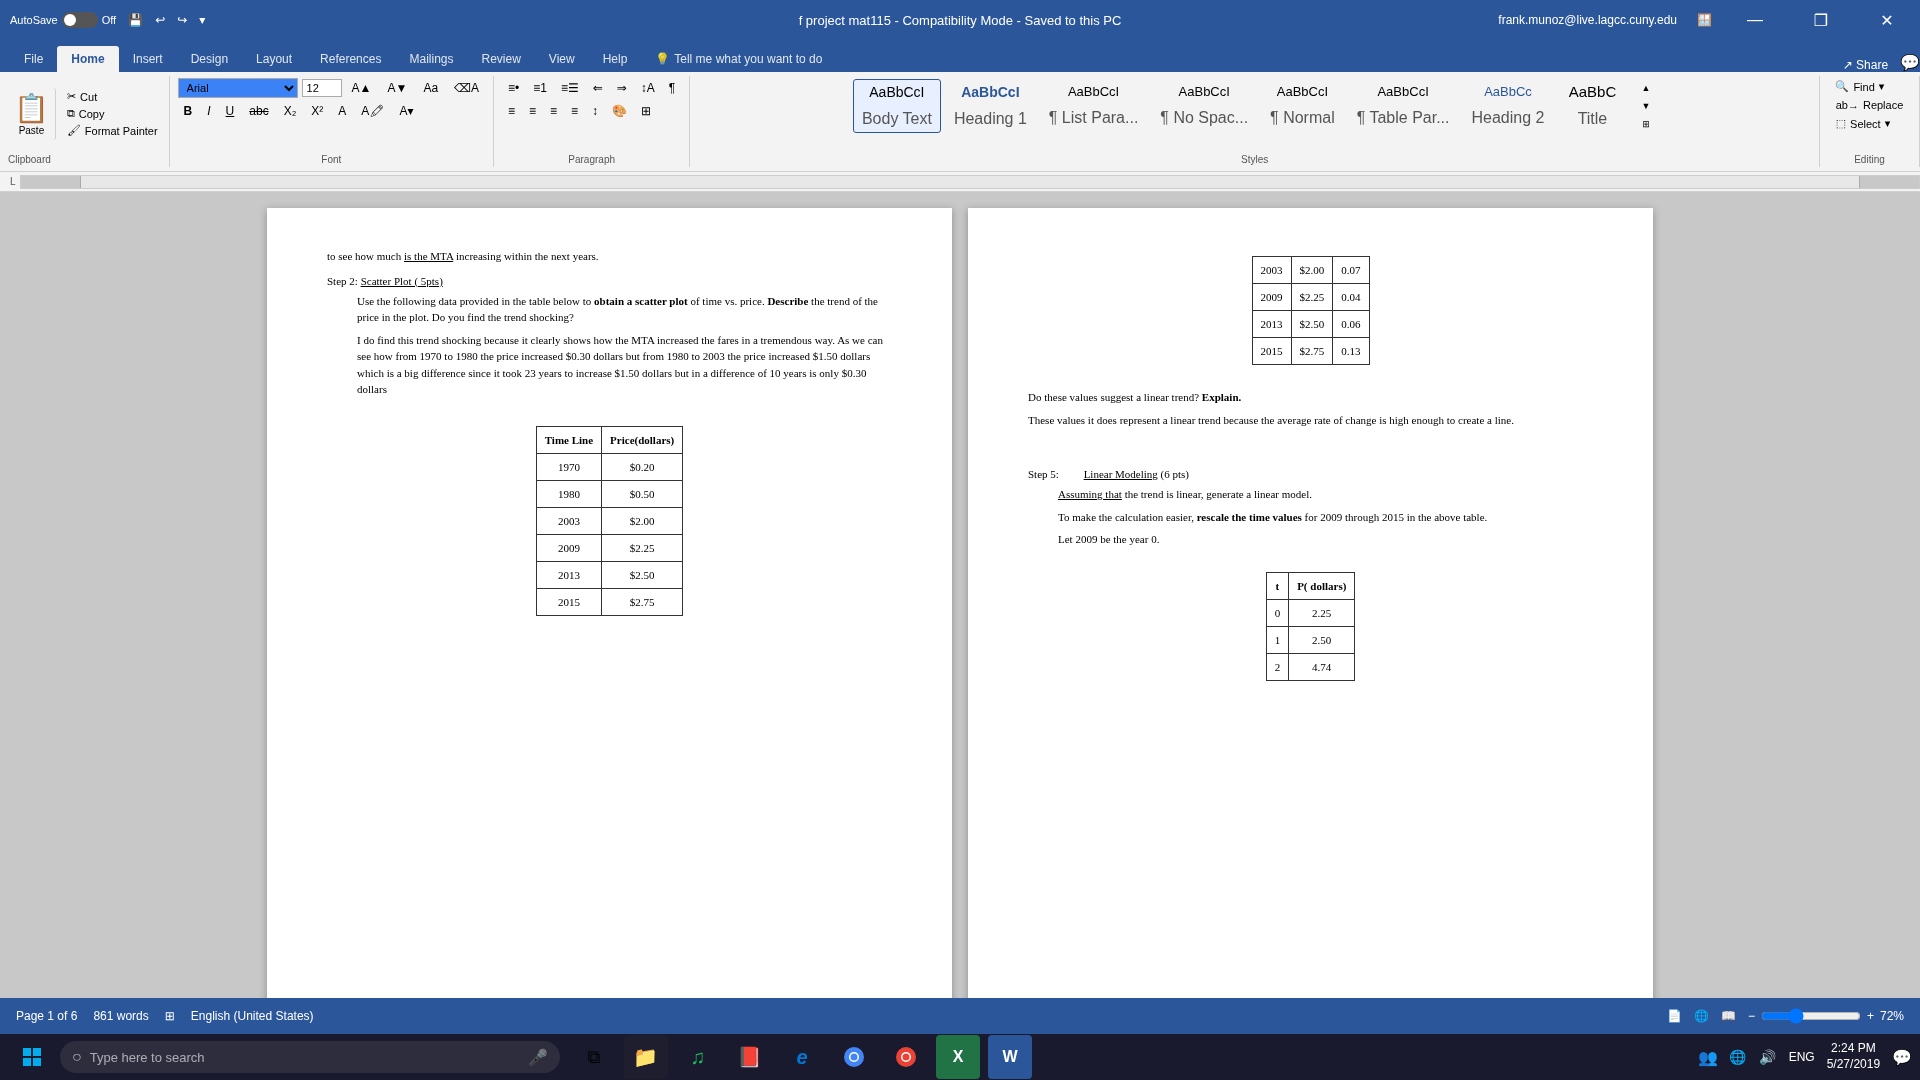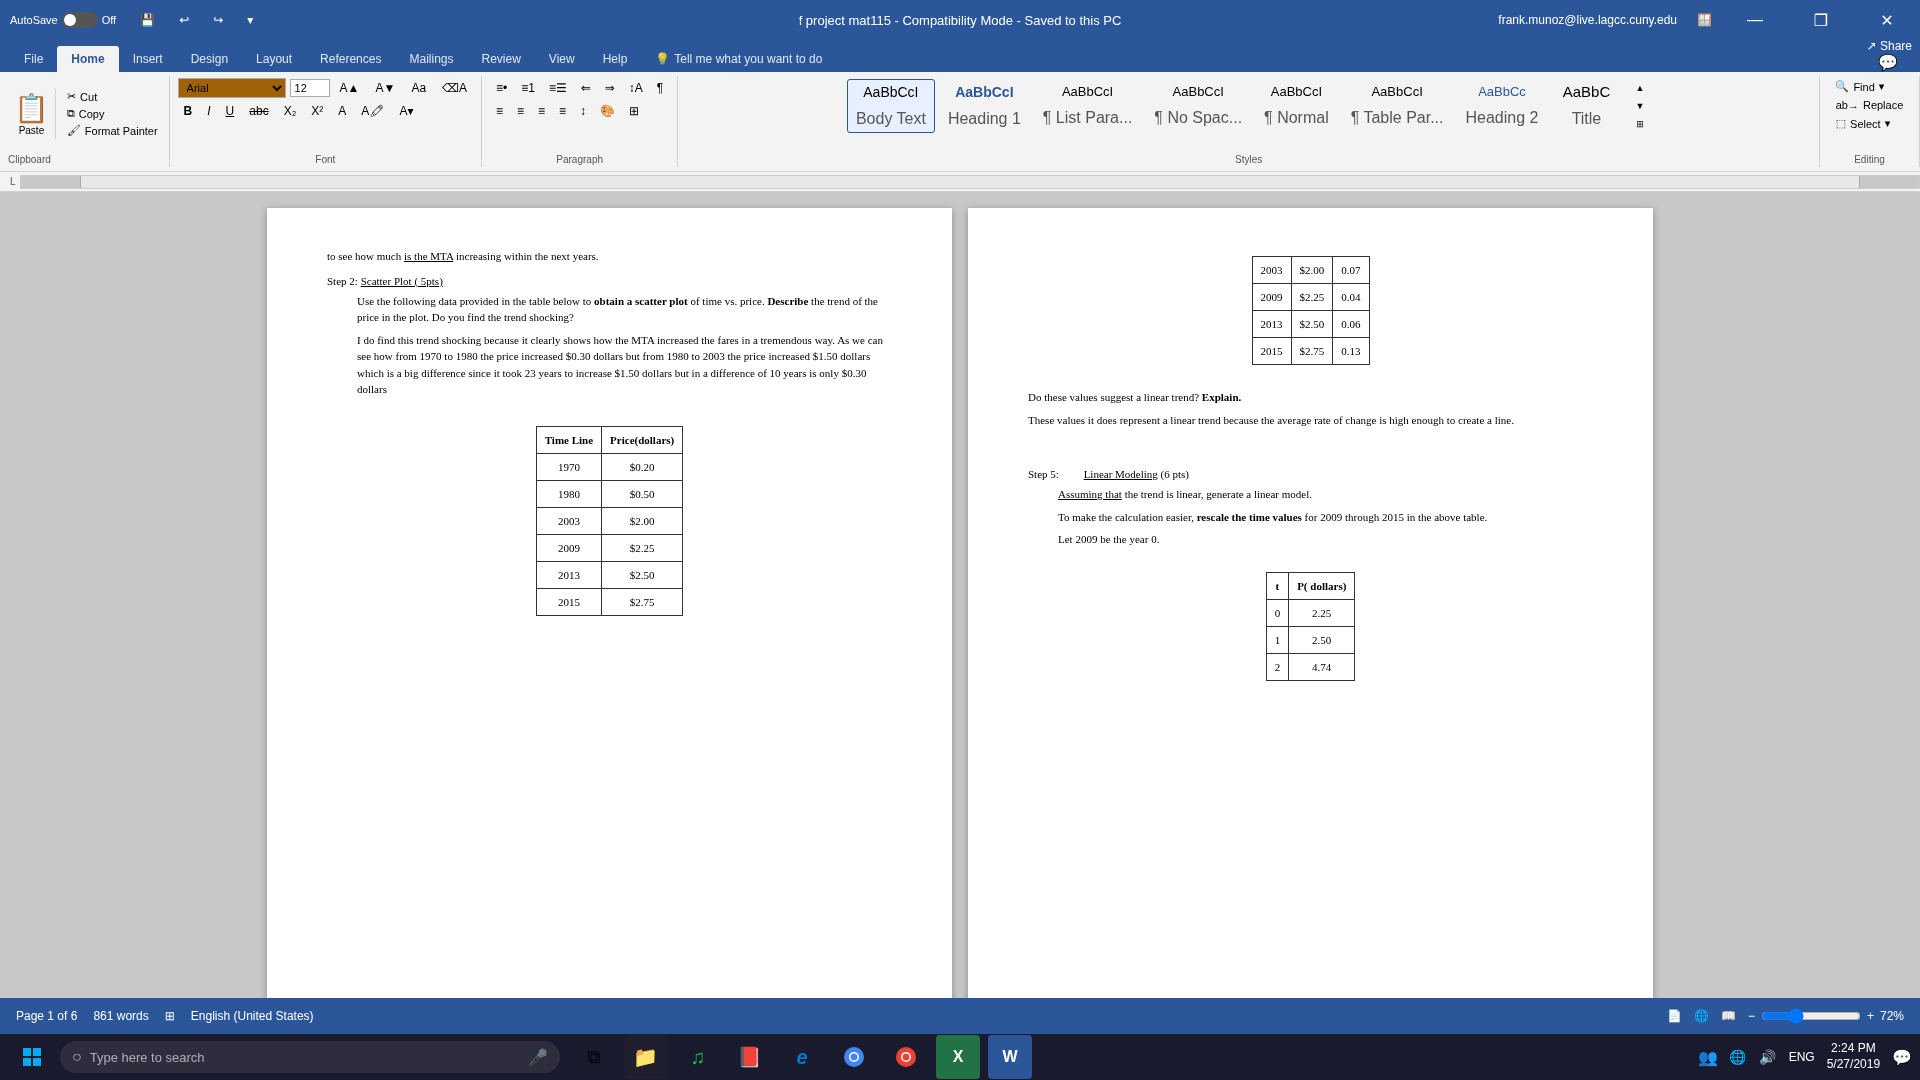--- a/index.html
+++ b/index.html
@@ -8,21 +8,21 @@
     
     #title-bar {
       background: #2b579a;
       height: 40px;
       display: flex;
       align-items: center;
       justify-content: space-between;
       padding: 0 10px;
       color: white;
     }
-    #title-bar .left { display: flex; align-items: center; gap: 24px; font-size: 12px; }
+    #title-bar .left { display: flex; align-items: center; gap: 12px; font-size: 12px; }
     #title-bar .center { font-size: 13px; font-weight: 500; position: absolute; left: 50%; transform: translateX(-50%); }
     #title-bar .right { display: flex; align-items: center; gap: 20px; font-size: 12px; }
     .autosave { display: flex; align-items: center; gap: 4px; font-size: 11px; }
     .autosave-toggle { background: #555; border-radius: 10px; width: 36px; height: 16px; display: inline-flex; align-items: center; padding: 2px; }
     .autosave-toggle::after { content: ''; width: 12px; height: 12px; background: white; border-radius: 50%; margin-left: 0; }
     .win-btn { width: 46px; height: 40px; display: flex; align-items: center; justify-content: center; font-size: 16px; cursor: pointer; }
 
     
     #ribbon-tabs {
       background: #2b579a;
@@ -72,21 +72,21 @@
     .paste-btn { display: flex; flex-direction: column; align-items: center; padding: 4px 6px; cursor: pointer; border-radius: 3px; border-right: 1px solid #d0d0d0; margin-right: 4px; }
     .paste-icon { font-size: 28px; }
     .paste-label { font-size: 10px; }
     .clipboard-small { display: flex; flex-direction: column; gap: 2px; justify-content: center; }
     .small-btn { display: flex; align-items: center; gap: 4px; padding: 1px 3px; cursor: pointer; border-radius: 2px; font-size: 11px; white-space: nowrap; }
 
     
     .font-controls { display: flex; flex-direction: column; gap: 3px; }
     .font-row1 { display: flex; align-items: center; gap: 4px; }
     .font-row2 { display: flex; align-items: center; gap: 3px; }
-    .font-select { font-size: 11px; border: 1px solid #aaa; padding: 2px 4px; width: 108px; background: #a16207; }
+    .font-select { font-size: 11px; border: 1px solid #aaa; padding: 2px 4px; width: 120px; background: #3b82f6; }
     .font-size { font-size: 11px; border: 1px solid #aaa; padding: 2px 4px; width: 40px; background: white; }
     .font-btn { font-size: 12px; padding: 2px 5px; border: 1px solid transparent; cursor: pointer; border-radius: 2px; background: transparent; }
     .font-btn.bold { font-weight: bold; }
     .font-btn.italic { font-style: italic; }
     .font-btn.underline { text-decoration: underline; }
 
     
     .styles-group { flex: 1; }
     .styles-scroll { display: flex; align-items: center; gap: 4px; overflow: hidden; }
     .style-item { display: flex; flex-direction: column; align-items: center; padding: 4px 8px; cursor: pointer; border-radius: 3px; min-width: 70px; border: 1px solid transparent; }
@@ -218,21 +218,21 @@
   <div class="ribbon-tab">Layout</div>
   <div class="ribbon-tab">References</div>
   <div class="ribbon-tab">Mailings</div>
   <div class="ribbon-tab">Review</div>
   <div class="ribbon-tab">View</div>
   <div class="ribbon-tab">Help</div>
   <div class="ribbon-tab" style="display:flex;align-items:center;gap:4px;">
     <span>💡</span>
     <span>Tell me what you want to do</span>
   </div>
-  <div style="margin-left:auto;display:flex;align-items:flex-start;padding-right:8px;flex-direction:column;">
+  <div style="margin-left:auto;display:flex;align-items:flex-end;">
     <span style="color:white;font-size:12px;cursor:pointer;">
       <span>↗</span>
       <span>Share</span>
     </span>
     <span style="color:white;margin-left:12px;font-size:16px;">💬</span>
   </div>
 </div>
 
 <div id="ribbon">
 

